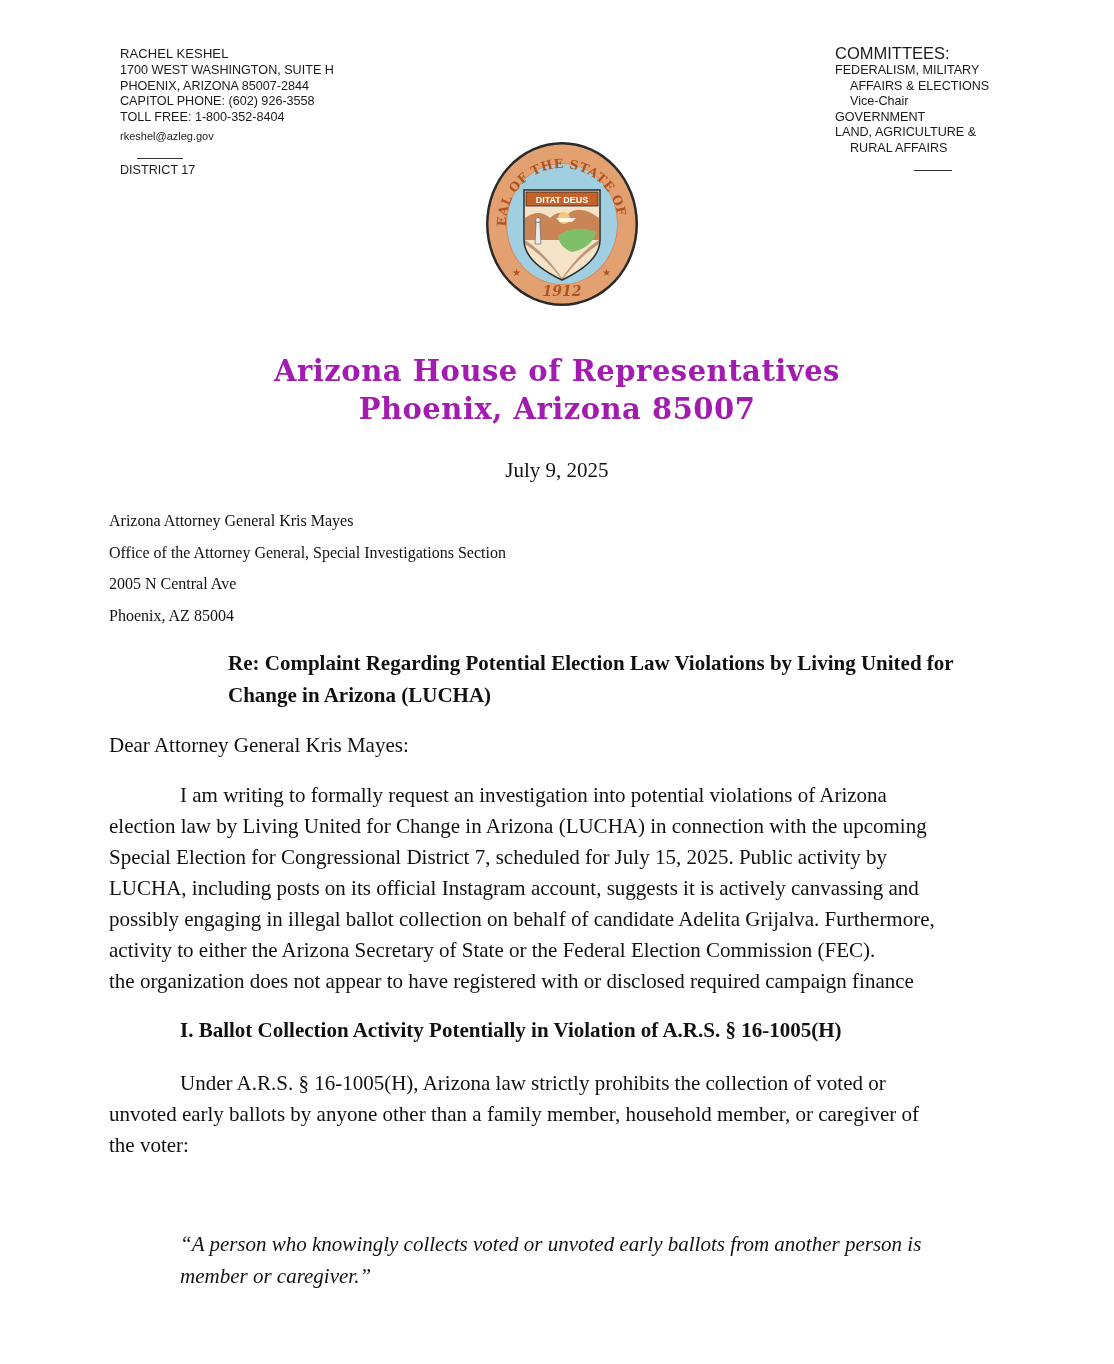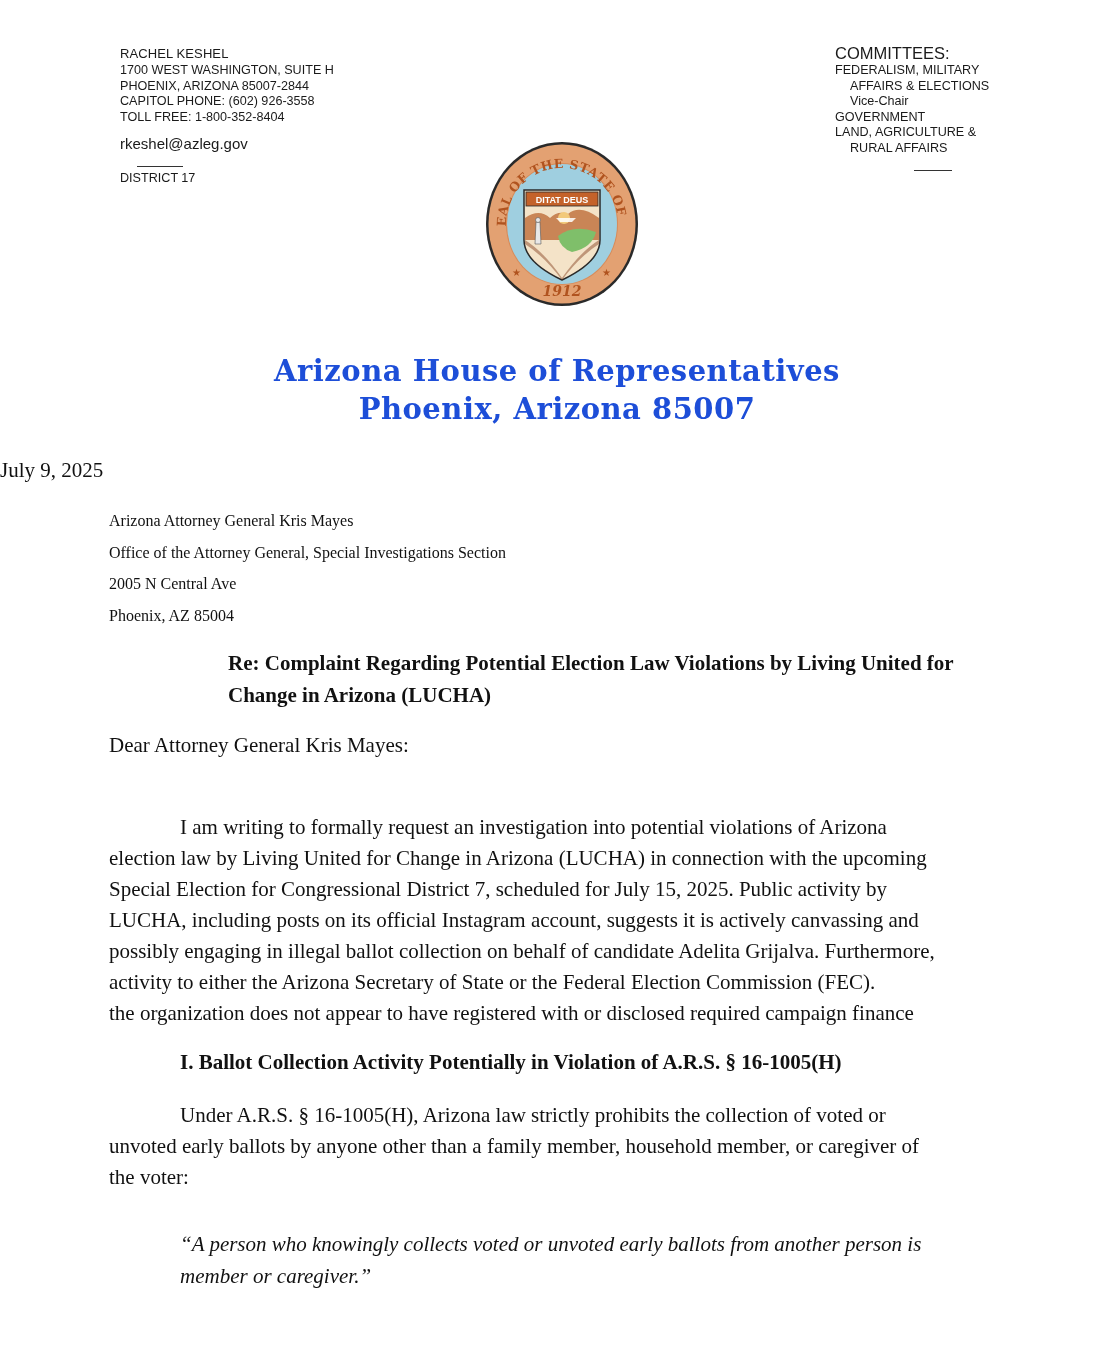--- a/index.html
+++ b/index.html
@@ -25,23 +25,23 @@
       line-height: 15.6px;
       font-size: 12.6px;
       color: #1a1a1a;
     }
     .lh-left .name {
       font-size: 13px;
       line-height: 19px;
       letter-spacing: 0.1px;
     }
     .lh-left .email {
-      font-size: 15px;
+      font-size: 11px;
       line-height: 20px;
-      margin-top: 9px;
+      margin-top: 1px;
     }
     .lh-left .rule {
       width: 46px;
       height: 0;
       border-top: 1px solid #333;
       margin: 12px 0 0 17px;
     }
     .lh-left .district {
       margin-top: 4px;
       font-size: 12.6px;
@@ -82,29 +82,29 @@
       position: absolute;
       left: 0;
       width: 1114px;
       top: 352px;
       text-align: center;
       font-family: "DejaVu Serif", serif;
       font-weight: bold;
       font-size: 29px;
       line-height: 38px;
       letter-spacing: 0.5px;
-      color: #1d4ed8;
+      color: #a21caf;
     }
 
     .date {
       position: absolute;
       left: 0;
       width: 1114px;
       top: 458px;
-      text-align: left;
+      text-align: center;
       font-size: 21px;
     }
 
     .recipient {
       position: absolute;
       left: 109px;
       top: 505px;
       font-size: 16px;
       line-height: 31.5px;
     }
@@ -129,31 +129,30 @@
     }
 
     .para {
       position: absolute;
       left: 109px;
       width: 935px;
       font-size: 21px;
       line-height: 31px;
     }
     .para .line { display: block; white-space: nowrap; }
-    .para .first { padding-left: 71px; margin-top: 32px; }
+    .para .first { padding-left: 71px; }
 
     .para-1 { top: 780px; }
 
     .section-heading {
       position: absolute;
       left: 180px;
       top: 1018px;
       font-size: 21px;
       font-weight: bold;
-      margin-top: 32px;
     }
 
     .para-2 { top: 1068px; }
 
     .quote {
       position: absolute;
       left: 180px;
       top: 1181px;
       width: 860px;
       font-size: 21px;

